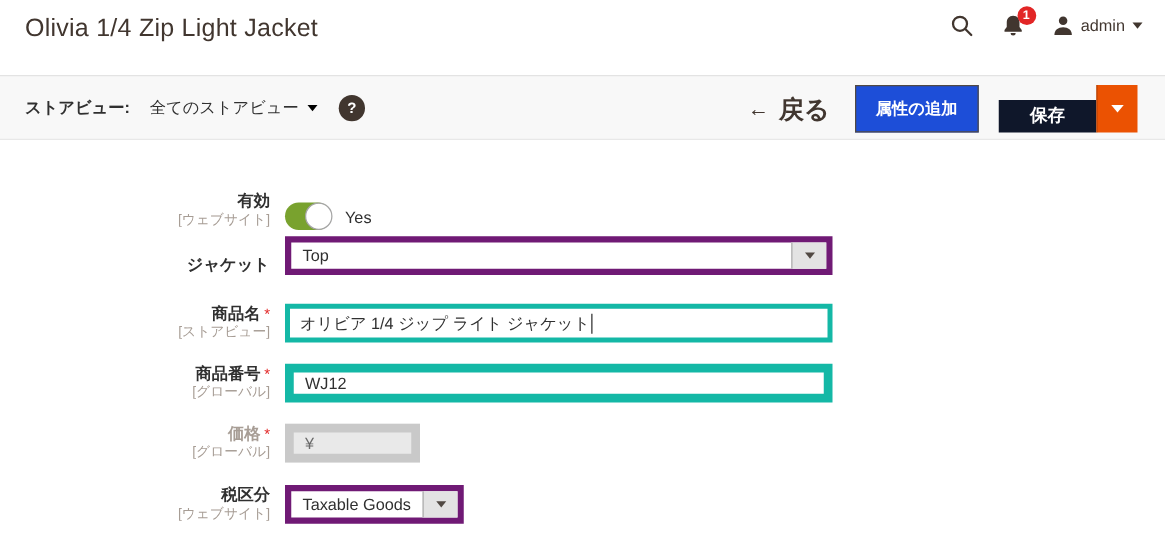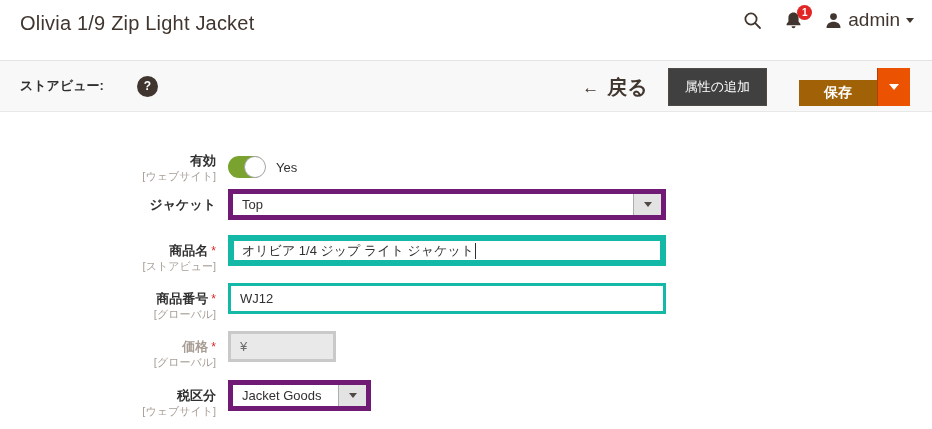--- a/index.html
+++ b/index.html
@@ -10,89 +10,89 @@
   
   .header { position:absolute; top:0; left:0; width:100%; height:53px; background:#fff; }
   .page-title { position:absolute; left:20px; top:12px; font-size:20px; color:#41362f; letter-spacing:.2px; }
   .header-right { position:absolute; right:18px; top:0; height:40px; display:flex; align-items:center; gap:22px; }
   .hicon { display:flex; align-items:center; justify-content:center; cursor:pointer; }
   .bell-wrap { position:relative; }
   .badge { position:absolute; top:-6px; right:-9px; min-width:15px; height:15px; padding:0 3px;
     background:#e22626; border-radius:8px; color:#fff; font-size:10px; font-weight:700;
     display:flex; align-items:center; justify-content:center; }
   .admin-wrap { display:flex; align-items:center; gap:6px; cursor:pointer; }
-  .admin-name { font-size:19px; color:#41362f; }
+  .admin-name { font-size:13px; color:#41362f; }
   .caret-down { width:0; height:0; border-left:4px solid transparent; border-right:4px solid transparent;
     border-top:5px solid #41362f; }
 
   
   .toolbar { position:absolute; top:60px; left:0; width:100%; height:52px; background:#f8f8f8;
     border-top:1px solid #e3e3e3; border-bottom:1px solid #e8e8e8; }
   .storeview { position:absolute; left:20px; top:0; height:100%; display:flex; align-items:center; }
   .storeview-label { font-size:13px; font-weight:700; color:#303030; margin-right:16px; }
   .storeview-value { font-size:13px; color:#303030; display:flex; align-items:center; gap:7px; cursor:pointer; }
   .sv-caret { width:0; height:0; border-left:4px solid transparent; border-right:4px solid transparent;
     border-top:5px solid #000; margin-top:1px; }
   .help-btn { width:21px; height:21px; border-radius:50%; background:#41362f; color:#fff;
     font-size:12px; font-weight:700; display:flex; align-items:center; justify-content:center;
     margin-left:17px; cursor:pointer; }
   .toolbar-actions { position:absolute; right:22px; top:7px; height:38px; display:flex; align-items:center; }
   .back-btn { display:flex; align-items:center; gap:8px; cursor:pointer; margin-right:20px; }
   .back-arrow { font-size:17px; color:#41362f; line-height:1; }
   .back-label { font-size:20px; font-weight:600; color:#41362f; }
-  .btn-dark { height:38px; padding:0 16px; background:#404040; color:#fff; font-size:13px; font-weight:400;
-    border:1px solid #514943; display:flex; align-items:center; cursor:pointer; margin-right:32px; }
+  .btn-dark { height:38px; padding:0 16px; background:#1d4ed8; color:#fff; font-size:13px; font-weight:700;
+    border:1px solid #514943; display:flex; align-items:center; cursor:pointer; margin-right:16px; }
   .btn-split { height:38px; display:flex; align-items:stretch; cursor:pointer; }
-  .btn-split .main { background:#a16207; color:#fff; font-size:14px; font-weight:600;
+  .btn-split .main { background:#0f172a; color:#fff; font-size:14px; font-weight:600;
     padding:0 25px; display:flex; align-items:center;margin-top:12px; }
   .btn-split .arrow-part { width:33px; background:#eb5202; border-left:1px solid rgba(0,0,0,.22);
     display:flex; align-items:center; justify-content:center; }
   .btn-split .arrow-part .tri { width:0; height:0; border-left:5px solid transparent;
     border-right:5px solid transparent; border-top:6px solid #fff; }
 
   
-  .row { position:absolute; left:20px; display:flex; }
+  .row { position:absolute; left:20px; display:flex;align-items:flex-end; }
   .label-col { width:208px; text-align:right; padding-right:12px; }
   .label-main { font-size:13px; font-weight:700; color:#303030; line-height:16px; white-space:nowrap; }
   .label-scope { font-size:11px; color:#a79d95; line-height:15px; white-space:nowrap; }
   .label-main.disabled { color:#a79d95; }
   .req { color:#e22626; font-size:12px; font-weight:400; margin-left:3px; }
   .pt7 .label-col { padding-top:8px; }
   .pt3 .label-col { padding-top:3px; }
 
   .toggle-wrap { display:flex; align-items:center; }
   .toggle { width:37px; height:22px; border-radius:11px; background:#79a22e; position:relative; cursor:pointer; }
   .toggle .knob { position:absolute; right:-1px; top:0; width:22px; height:22px; border-radius:50%;
     background:#fff; border:1px solid #a5a5a5; }
   .toggle-text { font-size:13px; color:#303030; margin-left:11px; }
 
-  .input { height:31px; border:3px solid #14b8a6; background:#fff; font-size:13px; color:#303030;
+  .input { height:31px; border:7px solid #14b8a6; background:#fff; font-size:13px; color:#303030;
     padding:0 9px; display:flex; align-items:center; }
-  .input.focused { border:6px solid #14b8a6; padding:0 8px; }
+  .input.focused { border:4px solid #14b8a6; padding:0 8px; }
   .input.disabled { background:#e9e9e9; border-color:#c9c9c9; color:#6b6b6b; }
   .w-big { width:438px; }
   .text-caret { display:inline-block; width:1px; height:16px; background:#303030; margin-left:1px; }
 
   .select { position:relative; height:31px; border:5px solid #701a75; background:#fff; cursor:pointer; }
   .select .sel-text { position:absolute; left:9px; top:0; height:100%; display:flex; align-items:center;
     font-size:13px; color:#303030; }
   .select .sel-btn { position:absolute; right:0; top:0; height:100%; width:28px; background:#e3e3e3;
     border-left:1px solid #adadad; display:flex; align-items:center; justify-content:center; }
   .select .sel-btn .tri { width:0; height:0; border-left:4px solid transparent;
     border-right:4px solid transparent; border-top:5px solid #514943; }
 
   svg { display:block; }
 </style>
 </head>
 <body>
 
 <div class="stage">
 
   <div class="header">
-    <div class="page-title">Olivia 1/9 Zip Light Jacket</div>
+    <div class="page-title">Olivia 1/4 Zip Light Jacket</div>
     <div class="header-right">
       <div class="hicon">
         <svg width="19" height="19" viewBox="0 0 19 19">
           <circle cx="8" cy="8" r="5.6" fill="none" stroke="#41362f" stroke-width="1.8"></circle>
           <line x1="12.2" y1="12.2" x2="17" y2="17" stroke="#41362f" stroke-width="1.8" stroke-linecap="round"></line>
         </svg>
       </div>
       <div class="hicon bell-wrap">
         <svg width="19" height="19" viewBox="0 0 19 19">
           <path d="M9.5 1.5c-3.2 0-5.1 2.4-5.1 5.4v3.6L2.6 13v1.3h13.8V13l-1.8-2.5V6.9c0-3-1.9-5.4-5.1-5.4z" fill="#41362f"></path>
@@ -109,20 +109,24 @@
         </span>
         <span class="admin-name">admin</span>
         <span class="caret-down"></span>
       </div>
     </div>
   </div>
 
   <div class="toolbar">
     <div class="storeview">
       <span class="storeview-label">ストアビュー:</span>
+      <span class="storeview-value">
+        <span>全てのストアビュー</span>
+        <span class="sv-caret"></span>
+      </span>
       <span class="help-btn">?</span>
     </div>
     <div class="toolbar-actions">
       <div class="back-btn">
         <span class="back-arrow">←</span>
         <span class="back-label">戻る</span>
       </div>
       <div class="btn-dark">属性の追加</div>
       <div class="btn-split">
         <div class="main">保存</div>
@@ -188,20 +192,20 @@
       <span>¥</span>
     </div>
   </div>
 
   <div class="row pt7" style="top:380px;">
     <div class="label-col">
       <div class="label-main">税区分</div>
       <div class="label-scope">[ウェブサイト]</div>
     </div>
     <div class="select" style="width:143px;">
-      <span class="sel-text">Jacket Goods</span>
+      <span class="sel-text">Taxable Goods</span>
       <span class="sel-btn">
           <span class="tri"></span>
         </span>
     </div>
   </div>
 
 </div>
 
 </body></html>

